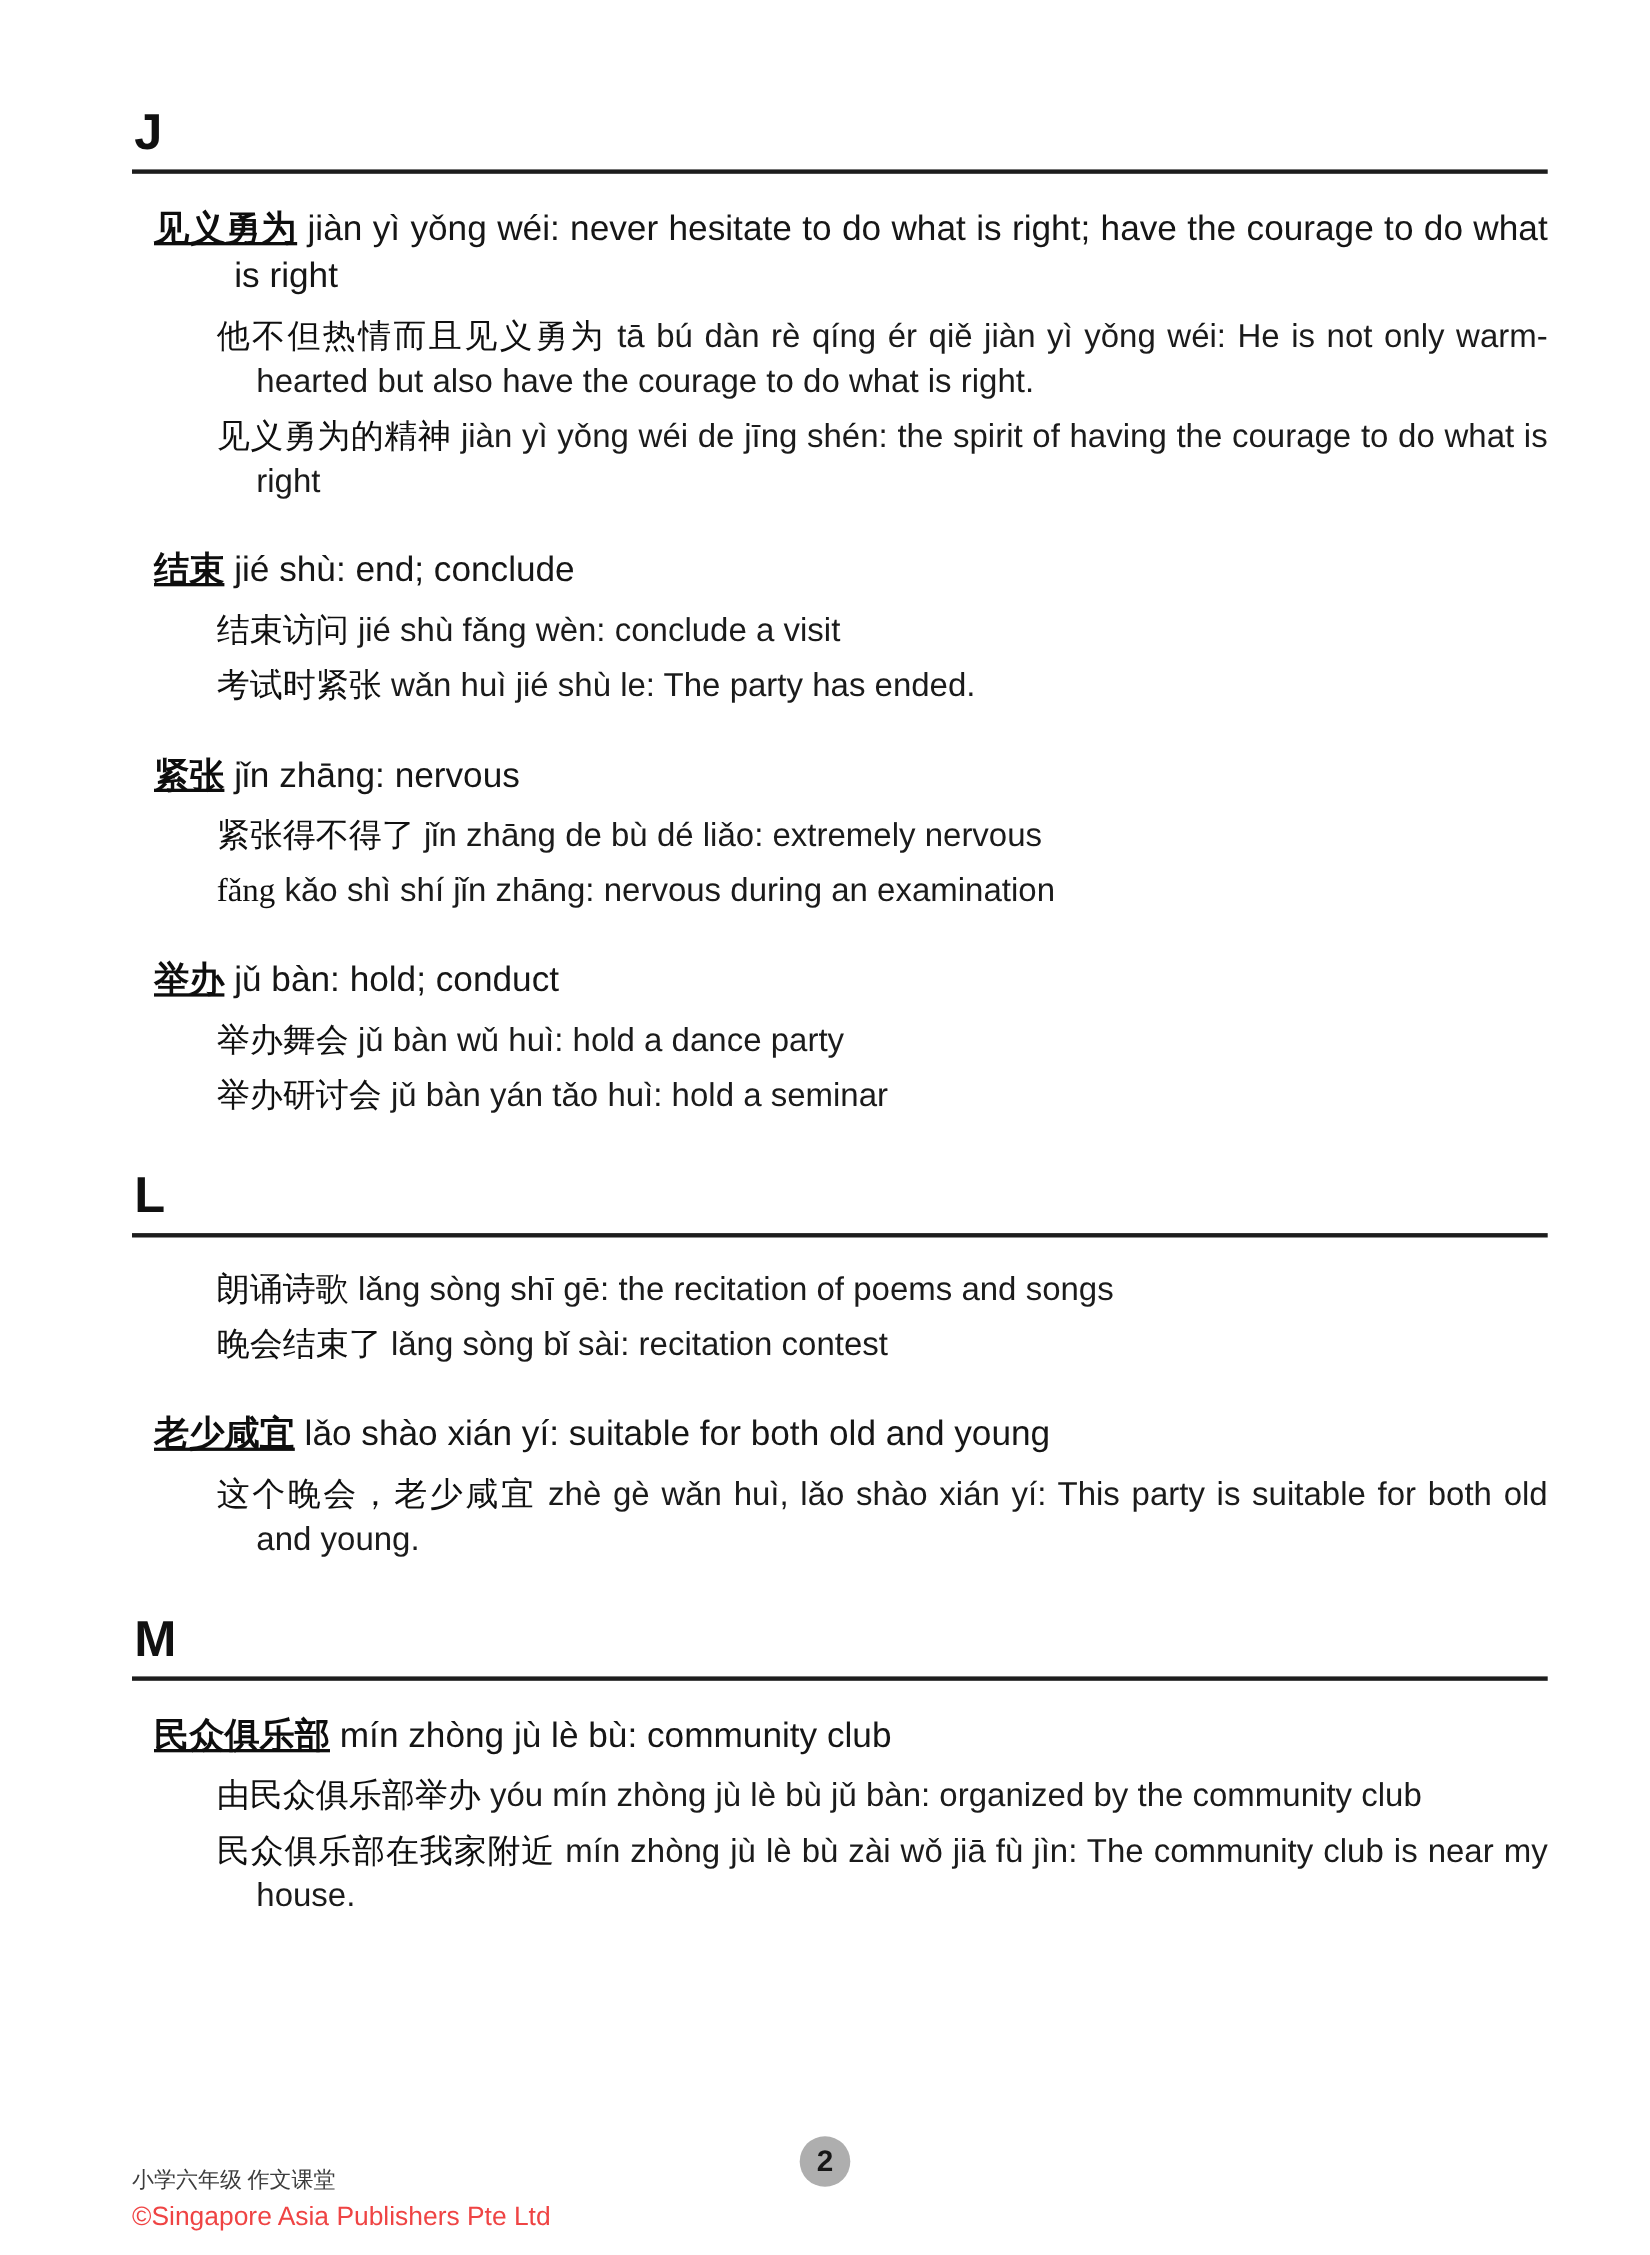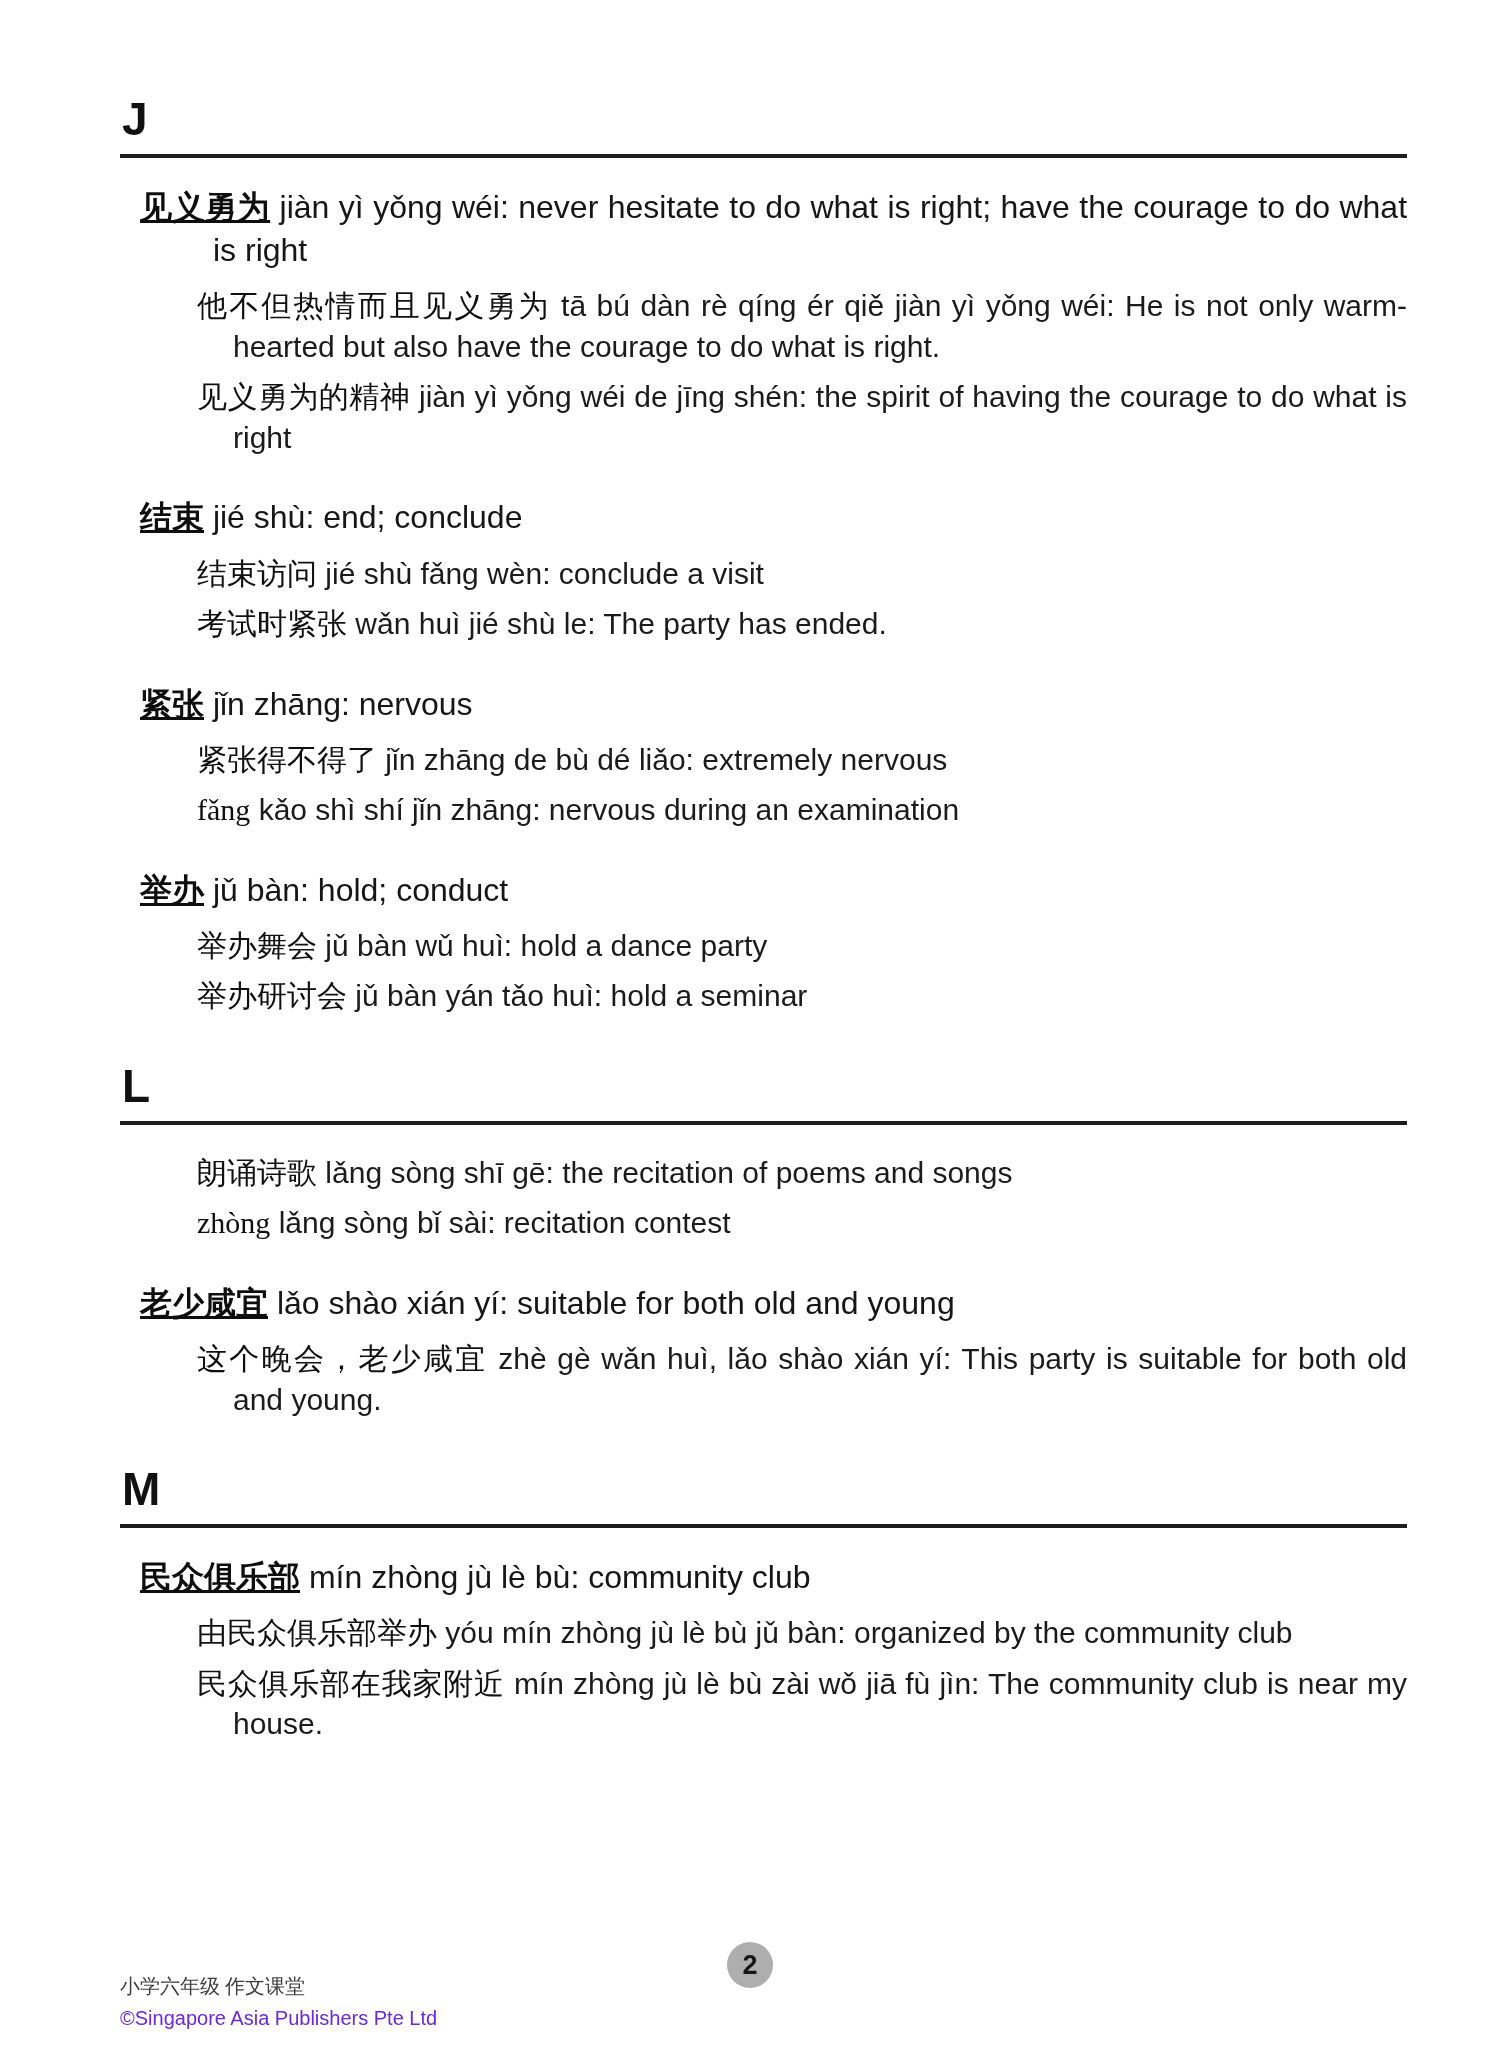--- a/index.html
+++ b/index.html
@@ -86,22 +86,22 @@
     left: 120px;
     bottom: 20px;
   }
   .footer-book {
     font-size: 20px;
     color: #3c3c3c;
     margin-bottom: 7px;
     font-family: "Liberation Serif", "DejaVu Serif", serif;
   }
   .footer-copy {
-    font-size: 20px;
-    color: #6d28d9;
+    font-size: 24px;
+    color: #ef4444;
   }
 </style>
 </head>
 <body>
 
 <div class="page">
   <main>
       <section class="letter-section">
         <h2 class="letter-heading">J</h2>
         <div class="entry">
@@ -122,21 +122,21 @@
         <div class="entry">
           <p class="entry-head"><span class="cn-head">举办</span> <span class="head-rest">jǔ bàn: hold; conduct</span></p>
           <p class="example"><span class="cn-ex">举办舞会</span> <span class="ex-rest">jǔ bàn wǔ huì: hold a dance party</span></p>
           <p class="example"><span class="cn-ex">举办研讨会</span> <span class="ex-rest">jǔ bàn yán tǎo huì: hold a seminar</span></p>
         </div>
       </section>
       <section class="letter-section">
         <h2 class="letter-heading">L</h2>
         <div class="entry">
           <p class="example"><span class="cn-ex">朗诵诗歌</span> <span class="ex-rest">lǎng sòng shī gē: the recitation of poems and songs</span></p>
-          <p class="example"><span class="cn-ex">zhòng</span> <span class="ex-rest">lǎng sòng bǐ sài: recitation contest</span></p>
+          <p class="example"><span class="cn-ex">晚会结束了</span> <span class="ex-rest">lǎng sòng bǐ sài: recitation contest</span></p>
         </div>
         <div class="entry">
           <p class="entry-head"><span class="cn-head">老少咸宜</span> <span class="head-rest">lǎo shào xián yí: suitable for both old and young</span></p>
           <p class="example"><span class="cn-ex">这个晚会，老少咸宜</span> <span class="ex-rest">zhè gè wǎn huì, lǎo shào xián yí: This party is suitable for both old and young.</span></p>
         </div>
       </section>
       <section class="letter-section">
         <h2 class="letter-heading">M</h2>
         <div class="entry">
           <p class="entry-head"><span class="cn-head">民众俱乐部</span> <span class="head-rest">mín zhòng jù lè bù: community club</span></p>

